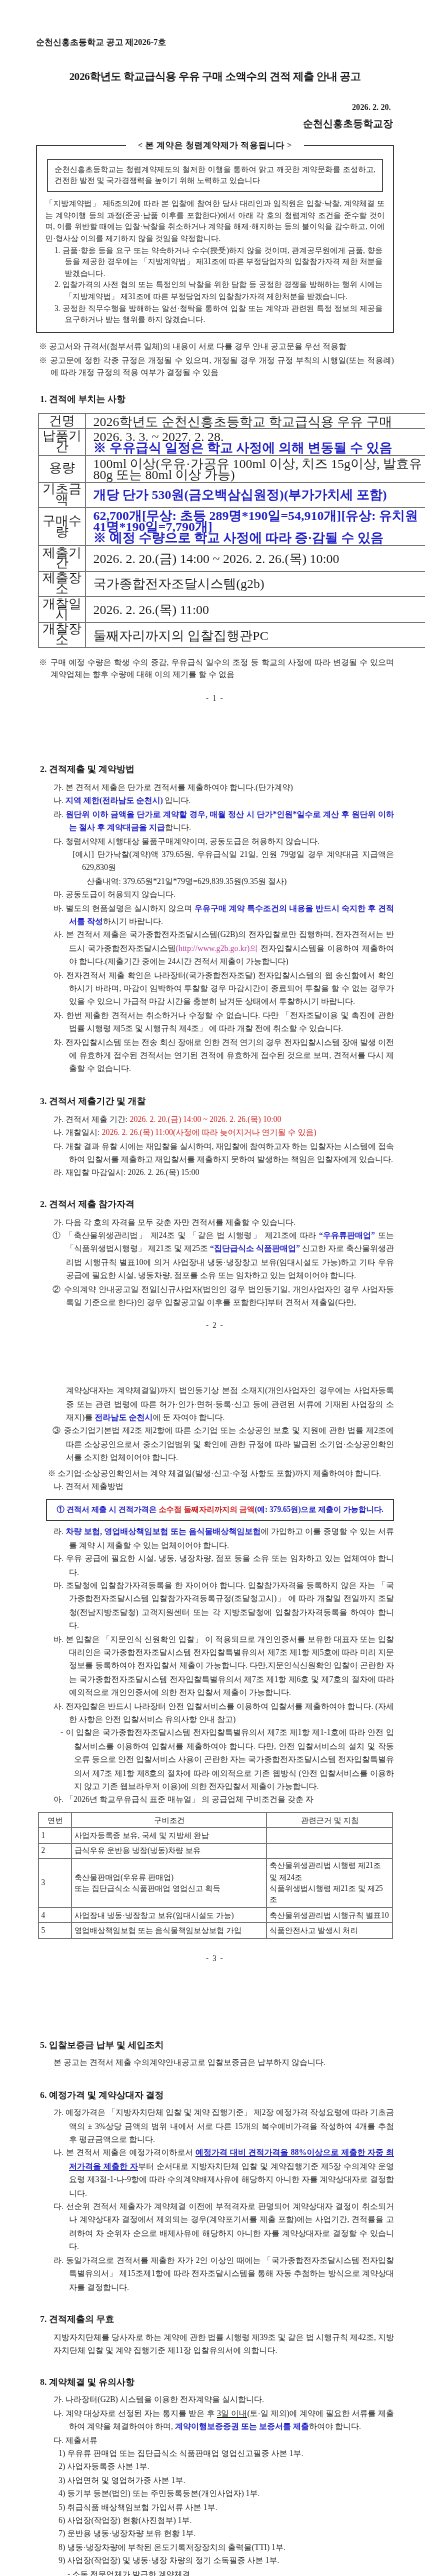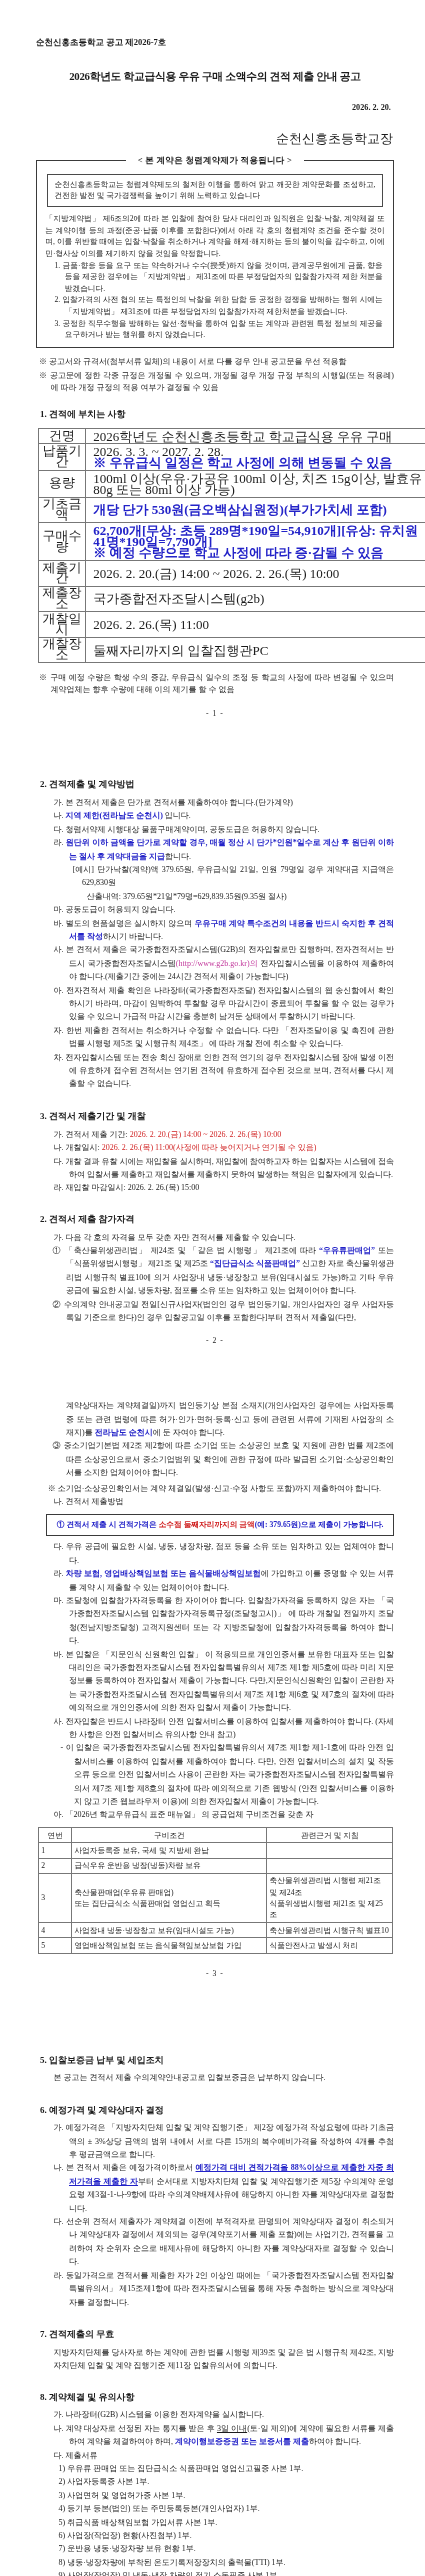--- a/index.html
+++ b/index.html
@@ -12,21 +12,21 @@
   .blue{color:#2323c8;font-weight:700;}
   .red{color:#d01f1f;}
   .redb{color:#d01f1f;font-weight:700;}
   .mag{color:#c2399c;}
   .ul{text-decoration:underline;}
   .right{text-align:right;}
   p{margin:0;}
   .doc-no{font-size:8.5px;font-weight:700;}
   .title{font-size:10.8px;font-weight:700;text-align:center;margin:19.6px 0 0 0;letter-spacing:-0.3px;line-height:15.5px;}
   .date{margin-top:16.5px;font-size:8.2px;font-weight:700;padding-right:3.1px;}
-  .signer{margin-top:18px;font-size:13px;font-weight:400;padding-right:1px;}
+  .signer{margin-top:3px;font-size:10px;font-weight:700;padding-right:1px;}
   
   .ibox{position:relative;border:1px solid #3a3a3a;margin-top:14.4px;padding:9.3px 8.2px 6.2px 8.2px;line-height:11.6px;font-size:7.7px;}
   .ibox-heading{position:absolute;top:-6.7px;left:0;right:0;text-align:center;}
   .ibox-heading span{background:#fff;padding:0 11.3px;font-size:8.5px;font-weight:700;letter-spacing:0.3px;}
   .inner-box{border:0.8px solid #4a4a4a;padding:4.1px 6.2px;margin:3.1px 2.1px 6.2px 2.1px;text-align:justify;}
   .pledge{margin:0 0;text-align:justify;}
   .ib-item{margin:0 2.1px;padding-left:17.5px;text-indent:-10.3px;text-align:justify;}
   
   .note{padding-left:14.4px;text-indent:-11.3px;text-align:justify;line-height:12px;margin-top:2.1px;}
   
@@ -127,22 +127,22 @@
     <div style="height:6.2px" class="gap"></div>
     <p class="note">※ 구매 예정 수량은 학생 수의 증감, 우유급식 일수의 조정 등 학교의 사정에 따라 변경될 수 있으며 계약업체는 향후 수량에 대해 이의 제기를 할 수 없음</p>
 
     <div style="height:11.3px" class="gap"></div>
     <div class="pagemark">- 1 -</div>
     <div style="height:54px" class="gap"></div>
 
     <p class="sec-h">2. 견적제출 및 계약방법</p>
     <p class="cl">가. 본 견적서 제출은 단가로 견적서를 제출하여야 합니다.(단가계약)</p>
     <p class="cl"><span>나. </span><span class="blue">지역 제한(전라남도 순천시)</span><span> 입니다.</span></p>
+    <p class="cl"><span>라. </span><span class="blue">원단위 이하 금액을 단가로 계약할 경우, 매월 정산 시 단가*인원*일수로 계산 후 원단위 이하는 절사 후 계약대금을 지급</span><span>합니다.</span></p>
     <p class="cl">다. 청렴서약제 시행대상 물품구매계약이며, 공동도급은 허용하지 않습니다.</p>
-    <p class="cl"><span>라. </span><span class="blue">원단위 이하 금액을 단가로 계약할 경우, 매월 정산 시 단가*인원*일수로 계산 후 원단위 이하는 절사 후 계약대금을 지급</span><span>합니다.</span></p>
     <p class="cld">[예시] 단가낙찰(계약)액 379.65원, 우유급식일 21일, 인원 79명일 경우 계약대금 지급액은 629,830원</p>
     <p class="cld" style="padding-left:60px">산출내역: 379.65원*21일*79명=629,839.35원(9.35원 절사)</p>
     <p class="cl">마. 공동도급이 허용되지 않습니다.</p>
     <p class="cl"><span>바. 별도의 현품설명은 실시하지 않으며 </span><span class="blue">우유구매 계약 특수조건의 내용을 반드시 숙지한 후 견적서를 작성</span><span>하시기 바랍니다.</span></p>
     <p class="cl"><span>사. 본 견적서 제출은 국가종합전자조달시스템(G2B)의 전자입찰로만 집행하며, 전자견적서는 반드시 국가종합전자조달시스템</span><span class="mag">(http://www.g2b.go.kr)의</span><span> 전자입찰시스템을 이용하여 제출하여야 합니다.(제출기간 중에는 24시간 견적서 제출이 가능합니다)</span></p>
     <p class="cl">아. 전자견적서 제출 확인은 나라장터(국가종합전자조달) 전자입찰시스템의 웹 송신함에서 확인하시기 바라며, 마감이 임박하여 투찰할 경우 마감시간이 종료되어 투찰을 할 수 없는 경우가 있을 수 있으니 가급적 마감 시간을 충분히 남겨둔 상태에서 투찰하시기 바랍니다.</p>
     <p class="cl">자. 한번 제출한 견적서는 취소하거나 수정할 수 없습니다. 다만 「전자조달이용 및 촉진에 관한 법률 시행령 제5조 및 시행규칙 제4조」 에 따라 개찰 전에 취소할 수 있습니다.</p>
     <p class="cl">차. 전자입찰시스템 또는 전송 회신 장애로 인한 견적 연기의 경우 전자입찰시스템 장애 발생 이전에 유효하게 접수된 견적서는 연기된 견적에 유효하게 접수된 것으로 보며, 견적서를 다시 제출할 수 없습니다.</p>
 
     <div style="height:15.5px" class="gap"></div>
@@ -160,22 +160,22 @@
 
     <div style="height:9.3px" class="gap"></div>
     <div class="pagemark">- 2 -</div>
     <div style="height:52px" class="gap"></div>
 
     <p class="plain" style="padding-left:30px"><span>계약상대자는 계약체결일)까지 법인등기상 본점 소재지(개인사업자인 경우에는 사업자등록증 또는 관련 법령에 따른 허가·인가·면허·등록·신고 등에 관련된 서류에 기재된 사업장의 소재지)를 </span><span class="blue">전라남도 순천시</span><span>에 둔 자여야 합니다.</span></p>
     <p class="clc">③ 중소기업기본법 제2조 제2항에 따른 소기업 또는 소상공인 보호 및 지원에 관한 법률 제2조에 따른 소상공인으로서 중소기업범위 및 확인에 관한 규정에 따라 발급된 소기업·소상공인확인서를 소지한 업체이어야 합니다.</p>
     <p class="note" style="padding-left:23px;text-indent:-11.3px;line-height:13.4px">※ 소기업·소상공인확인서는 계약 체결일(발생·신고·수정 사항도 포함)까지 제출하여야 합니다.</p>
     <p class="cl">나. 견적서 제출방법</p>
     <div class="box2"><span class="blue">① 견적서 제출 시 견적가격은 </span><span class="redb">소수점 둘째자리까지의 금액</span><span class="blue">(예: 379.65원)으로 제출이 가능합니다.</span></div>
+    <p class="cl"><span>라. </span><span class="blue">차량 보험, 영업배상책임보험 또는 음식물배상책임보험</span><span>에 가입하고 이를 증명할 수 있는 서류를 계약 시 제출할 수 있는 업체이어야 합니다.</span></p>
     <p class="cl">다. 우유 공급에 필요한 시설, 냉동, 냉장차량, 점포 등을 소유 또는 임차하고 있는 업체여야 합니다.</p>
-    <p class="cl"><span>라. </span><span class="blue">차량 보험, 영업배상책임보험 또는 음식물배상책임보험</span><span>에 가입하고 이를 증명할 수 있는 서류를 계약 시 제출할 수 있는 업체이어야 합니다.</span></p>
     <p class="cl">마. 조달청에 입찰참가자격등록을 한 자이어야 합니다. 입찰참가자격을 등록하지 않은 자는 「국가종합전자조달시스템 입찰참가자격등록규정(조달청고시)」 에 따라 개찰일 전일까지 조달청(전남지방조달청) 고객지원센터 또는 각 지방조달청에 입찰참가자격등록을 하여야 합니다.</p>
     <p class="cl">바. 본 입찰은 「지문인식 신원확인 입찰」 이 적용되므로 개인인증서를 보유한 대표자 또는 입찰대리인은 국가종합전자조달시스템 전자입찰특별유의서 제7조 제1항 제5호에 따라 미리 지문정보를 등록하여야 전자입찰서 제출이 가능합니다. 다만,지문인식신원확인 입찰이 곤란한 자는 국가종합전자조달시스템 전자입찰특별유의서 제7조 제1항 제6호 및 제7호의 절차에 따라 예외적으로 개인인증서에 의한 전자 입찰서 제출이 가능합니다.</p>
     <p class="cl">사. 전자입찰은 반드시 나라장터 안전 입찰서비스를 이용하여 입찰서를 제출하여야 합니다. (자세한 사항은 안전 입찰서비스 유의사항 안내 참고)</p>
     <p class="cl2">- 이 입찰은 국가종합전자조달시스템 전자입찰특별유의서 제7조 제1항 제1-1호에 따라 안전 입찰서비스를 이용하여 입찰서를 제출하여야 합니다. 다만, 안전 입찰서비스의 설치 및 작동 오류 등으로 안전 입찰서비스 사용이 곤란한 자는 국가종합전자조달시스템 전자입찰특별유의서 제7조 제1항 제8호의 절차에 따라 예외적으로 기존 웹방식 (안전 입찰서비스를 이용하지 않고 기존 웹브라우저 이용)에 의한 전자입찰서 제출이 가능합니다.</p>
     <p class="cl">아. 「2026년 학교우유급식 표준 매뉴얼」 의 공급업체 구비조건을 갖춘 자</p>
 
     <table class="t2">
       <tbody>
           <tr>
         <th class="c-no">연번</th>

